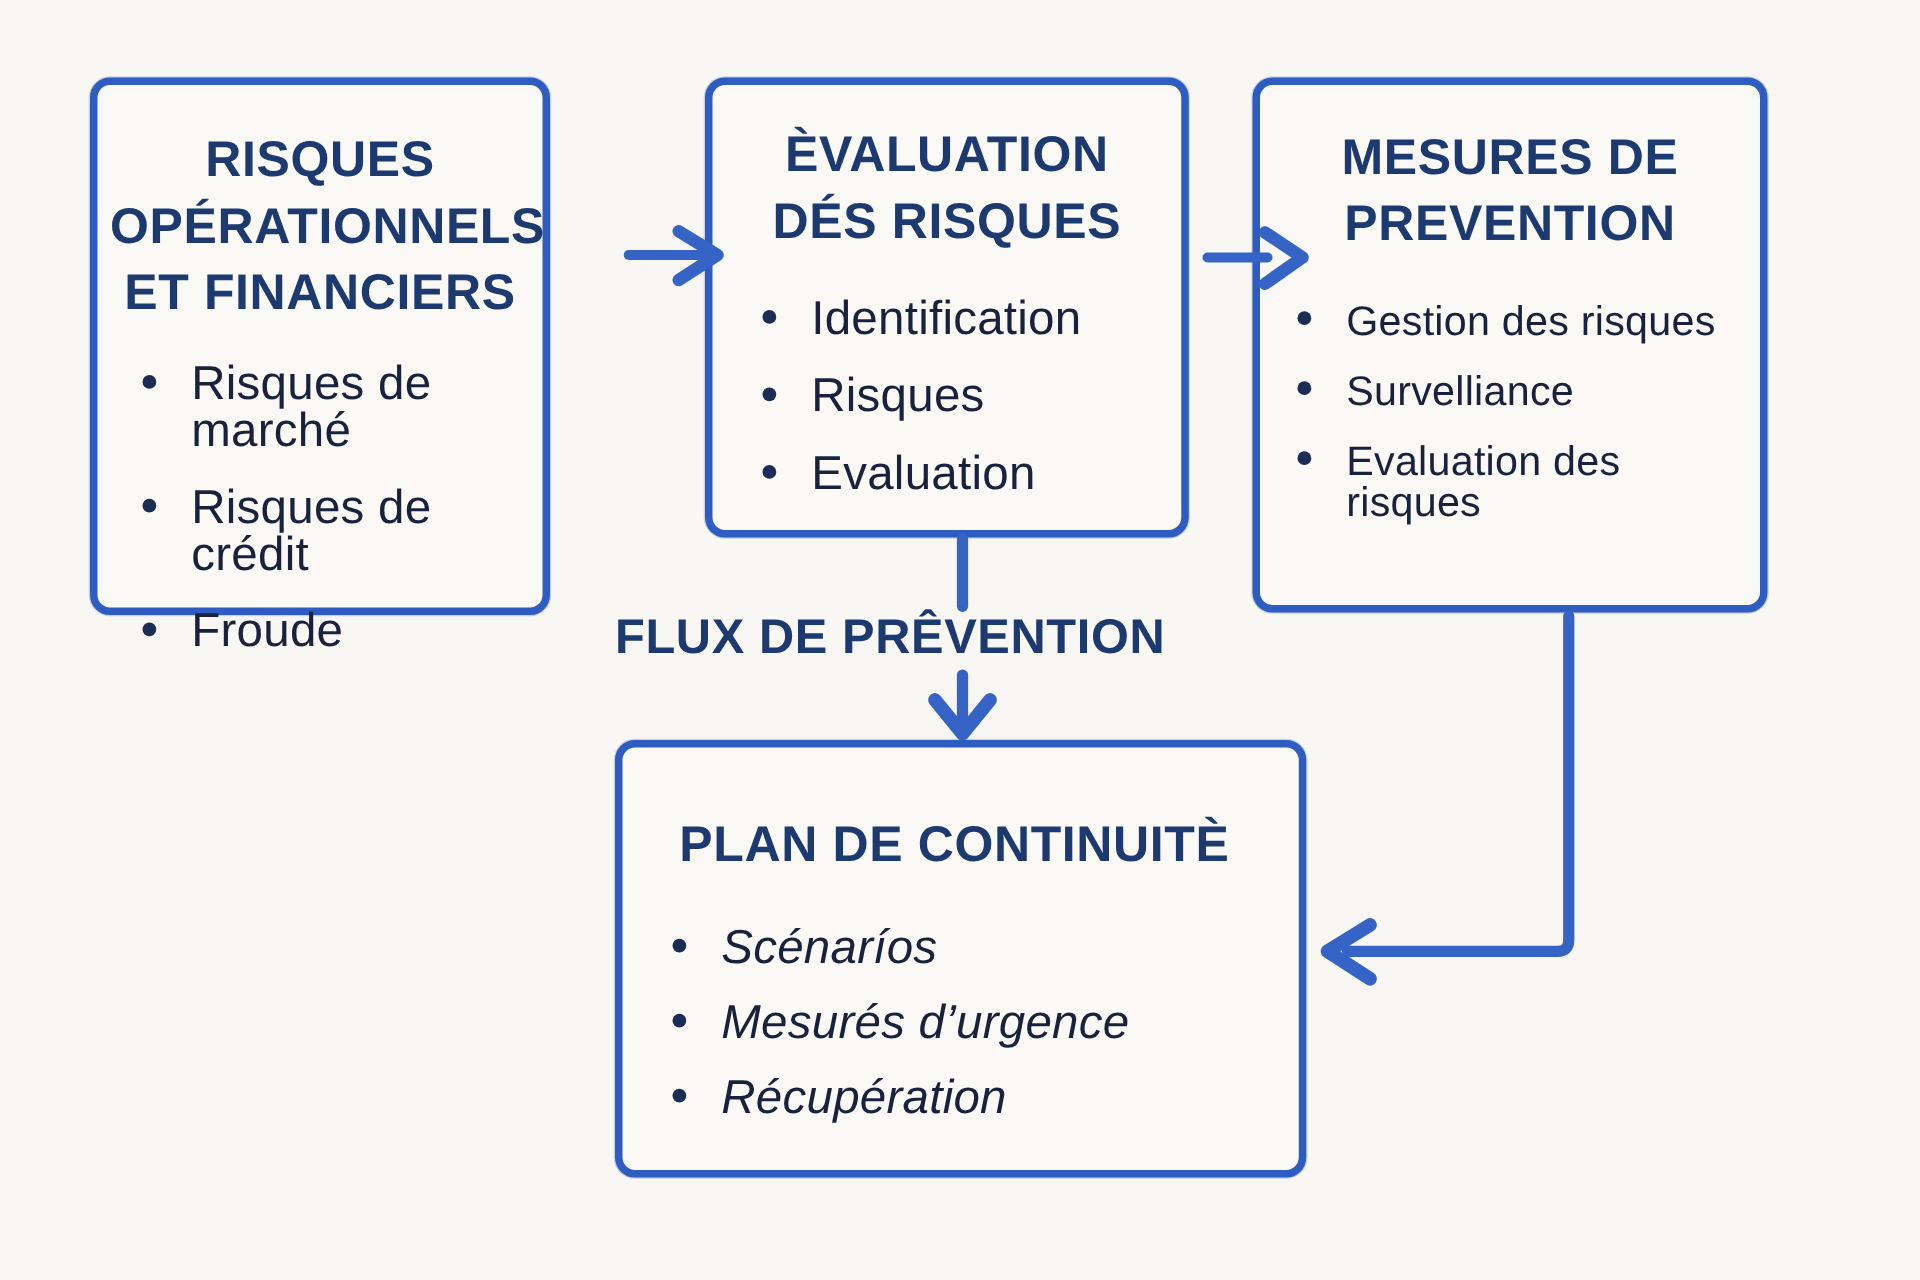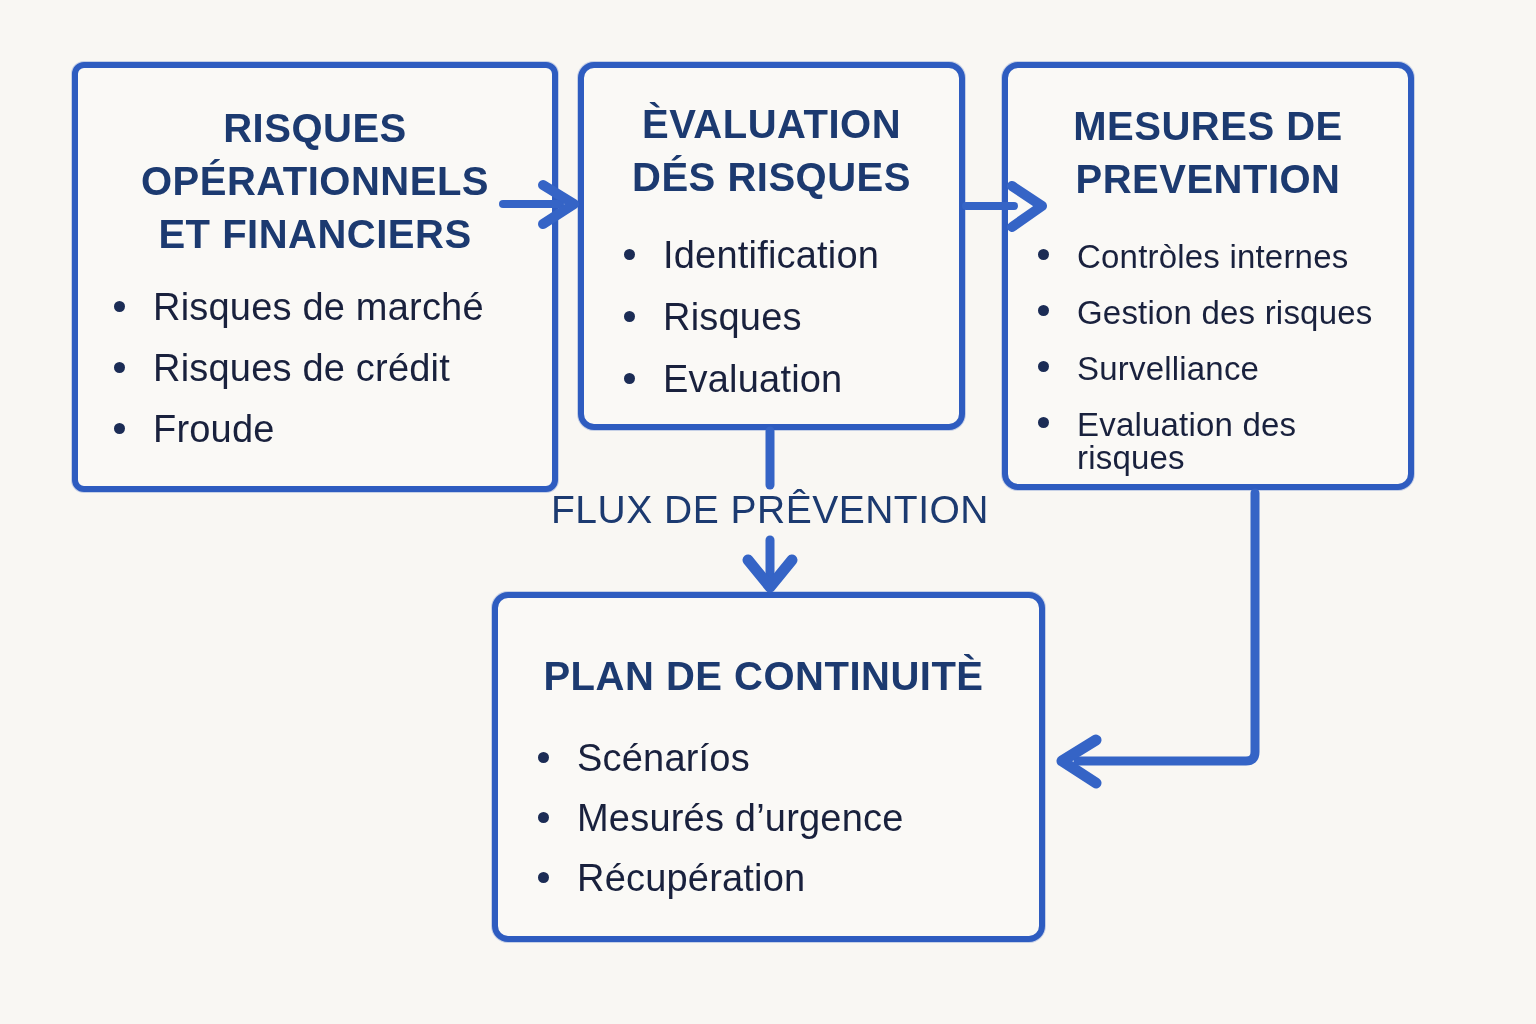--- a/index.html
+++ b/index.html
@@ -48,50 +48,49 @@
     flex: 0 0 auto;
     width: 11px;
     height: 11px;
     border-radius: 50%;
     background: #1b2c55;
     margin-right: 28px;
     position: relative;
     top: -8px;
   }
   
-  #box-risques { left: 72px; top: 62px; width: 486px; height: 430px; border-radius: 12px; }
+  #box-risques { left: 72px; top: 62px; width: 368px; height: 430px; }
   #box-risques .box-title { padding: 34px 10px 0 10px; max-width: 360px; }
   #box-risques .box-list { padding: 26px 0 0 36px; }
   #box-risques .box-list li { margin-bottom: 23px; }
 
   
-  #box-evaluation { left: 578px; top: 62px; width: 387px; height: 368px; }
+  #box-evaluation { left: 564px; top: 62px; width: 387px; height: 368px; }
   #box-evaluation .box-title { padding: 30px 10px 0 10px; max-width: 330px; }
   #box-evaluation .box-list { padding: 32px 0 0 40px; }
   #box-evaluation .box-list li { margin-bottom: 24px; }
 
   
   #box-mesures { left: 1002px; top: 62px; width: 412px; height: 428px; }
   #box-mesures .box-title { padding: 32px 10px 0 10px; max-width: 330px; }
   #box-mesures .box-list { padding: 34px 0 0 30px; }
   #box-mesures .box-list li { margin-bottom: 23px; font-size: 33px; }
 
   
   #box-plan { left: 492px; top: 592px; width: 553px; height: 350px; }
   #box-plan .box-title { padding: 52px 20px 0 10px; }
-  #box-plan .box-list { padding: 36px 0 0 40px; }
+  #box-plan .box-list { padding: 36px 0 0 40px; font-style: italic; }
   #box-plan .box-list li { margin-bottom: 22px; }
 
   .flow-label {
     position: absolute;
     left: 492px;
     top: 488px;
     width: 556px;
-    text-align: center;
-    font-weight: 400;
+    font-weight: 700;
     font-size: 39px;
     letter-spacing: 0.5px;
     color: #1c3a70;
   }
   #connectors {
     position: absolute;
     left: 0;
     top: 0;
     pointer-events: none;
   }
@@ -133,24 +132,20 @@
         <span>Evaluation</span>
       </li>
   </ul>
 </div>
 
 <div class="box" id="box-mesures">
   <div class="box-title">MESURES DE PREVENTION</div>
   <ul class="box-list">
     <li>
         <span class="dot"></span>
-        <span>Contròles internes</span>
-      </li>
-    <li>
-        <span class="dot"></span>
         <span>Gestion des risques</span>
       </li>
     <li>
         <span class="dot"></span>
         <span>Survelliance</span>
       </li>
     <li>
         <span class="dot"></span>
         <span>Evaluation des risques</span>
       </li>

